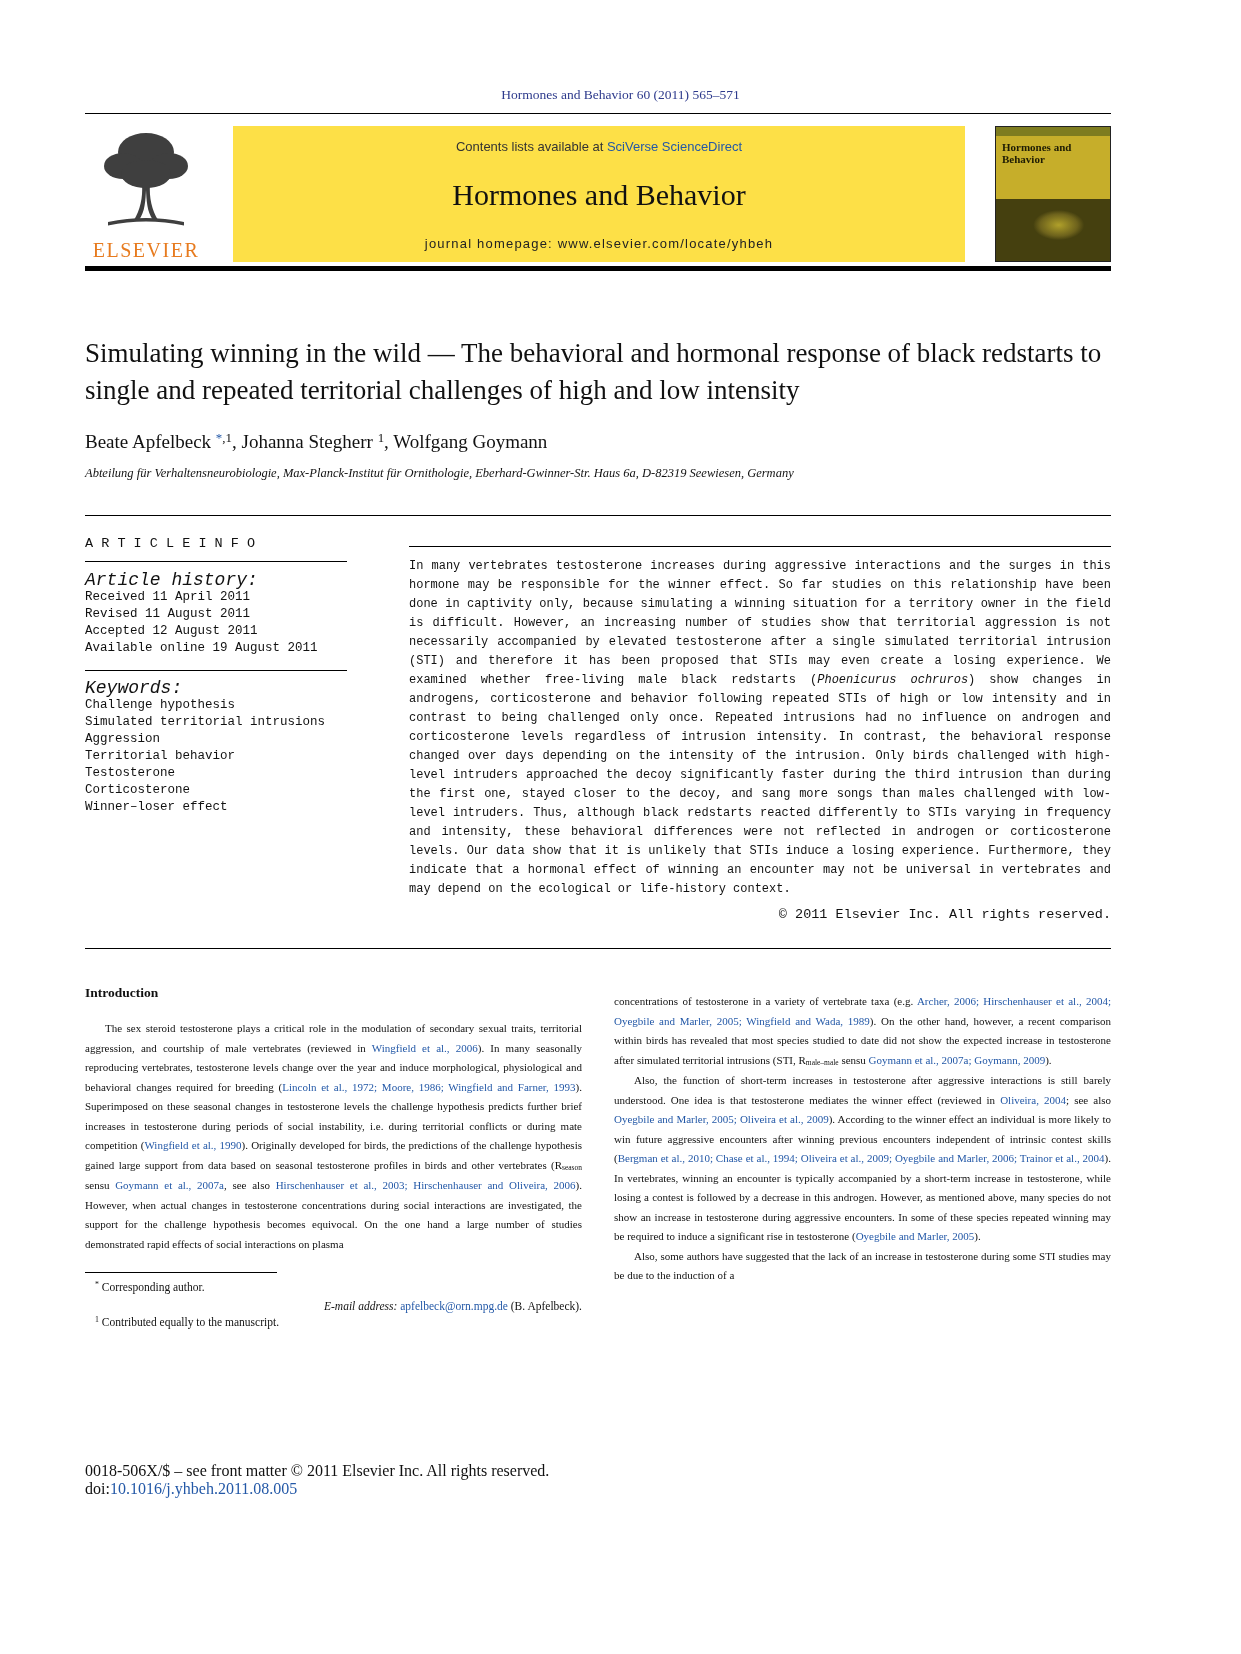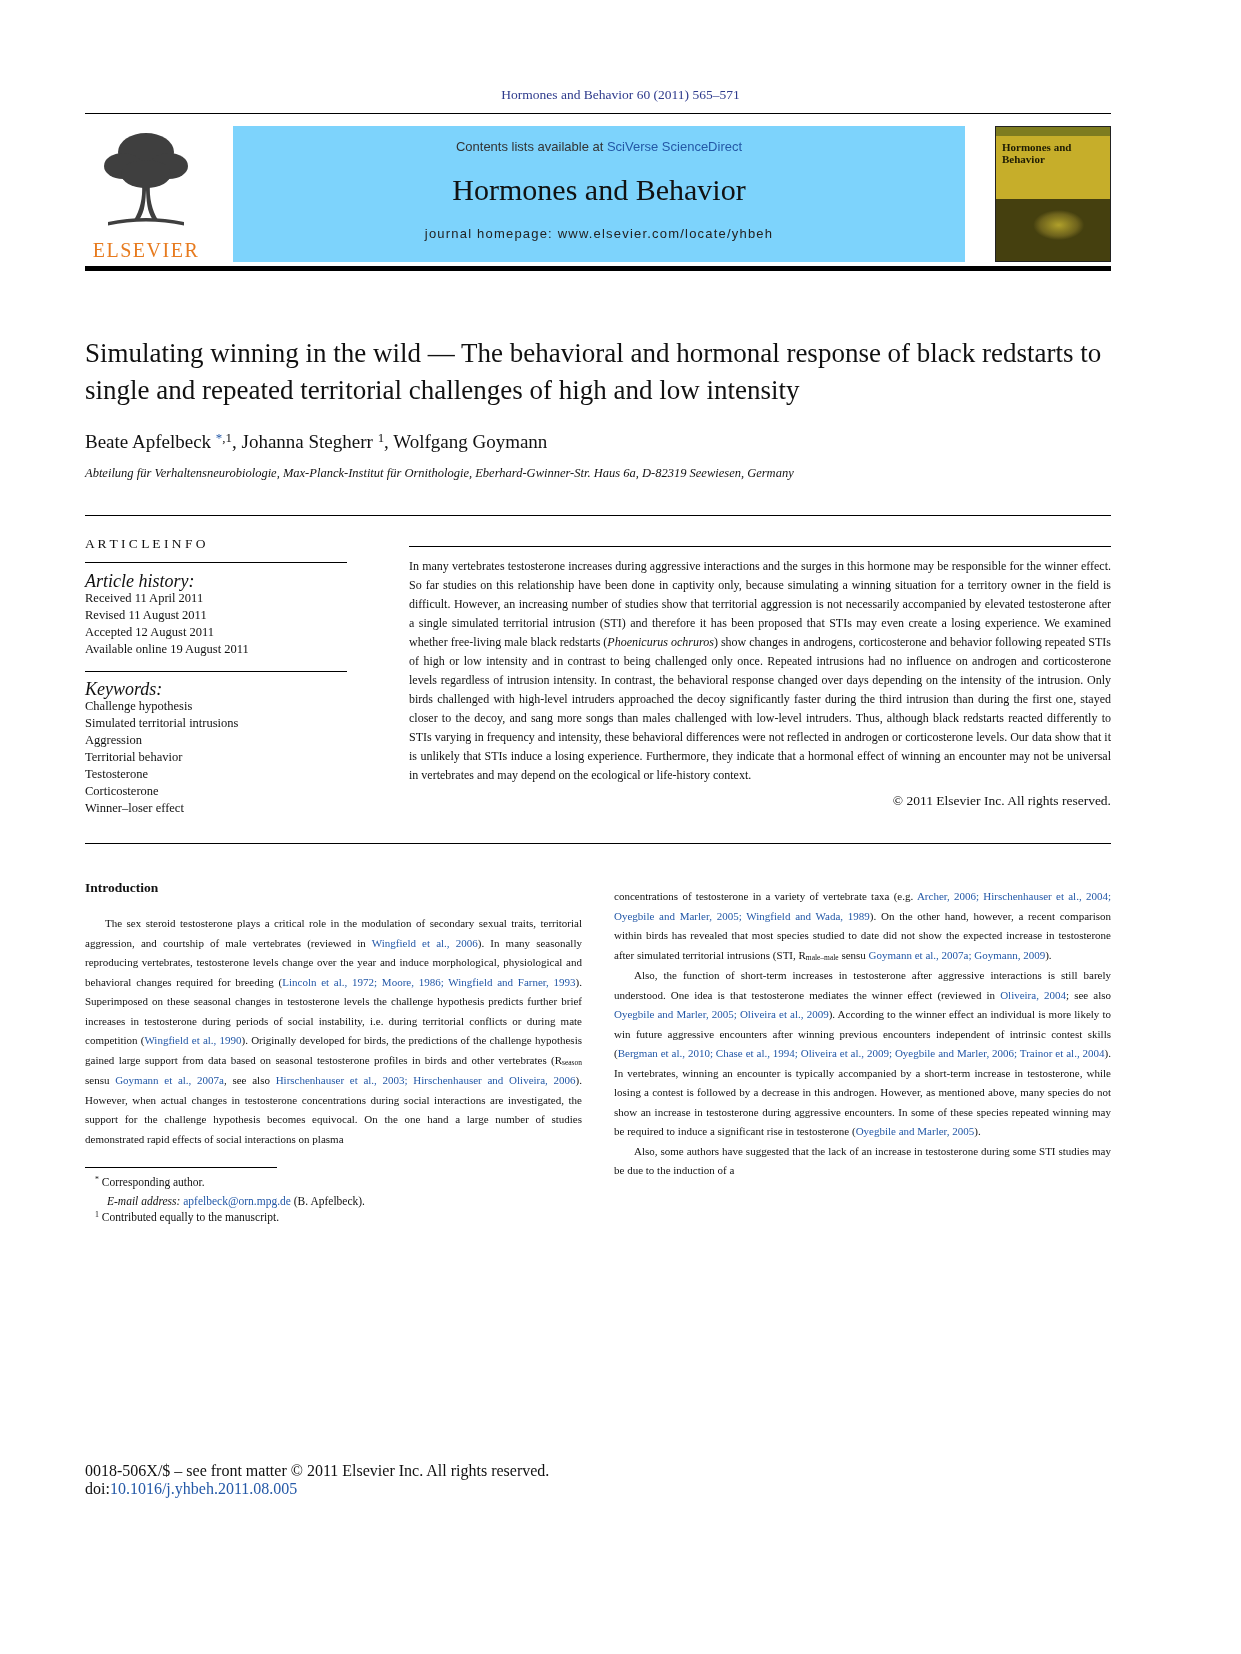--- a/index.html
+++ b/index.html
@@ -13,41 +13,41 @@
   }
   .content { position:relative; width:1026px; margin-left:85px; }
   .rule-thin { border-top:1px solid #000; }
   .rule-top { margin-top:10px; }
 
   
   .header-row { display:flex; margin-top:12px; height:136px; }
   .logo-block { width:122px; flex-shrink:0; display:flex; flex-direction:column; align-items:center; justify-content:space-between; padding:2px 0 0; }
   .elsevier-text { font-size:20px; color:#e77b1f; letter-spacing:1.5px; }
   .banner {
-    margin-left:26px; width:732px; background:#7dd3fc; text-align:center;
-    display:flex; flex-direction:column; justify-content:space-between; padding:13px 0 21px;
+    margin-left:26px; width:732px; background:#fde047; text-align:center;
+    display:flex; flex-direction:column; justify-content:space-between; padding:13px 0 11px;
   }
   .contents-line { font-family:"Liberation Sans", sans-serif; font-size:13px; color:#333; }
   .journal-title { font-size:30px; color:#111; }
   .homepage-line { font-family:"Liberation Sans", sans-serif; font-size:13px; letter-spacing:1.2px; color:#222; }
   .cover { margin-left:30px; width:116px; height:136px; border:1px solid #222; background:#c6ae2a; position:relative; overflow:hidden; flex-shrink:0; }
   .cover-band { height:9px; background:#7e7c1f; }
   .cover-title { font-size:11px; font-weight:bold; color:#1e1c04; padding:5px 6px 0; line-height:12px; }
   .cover-photo { position:absolute; bottom:0; left:0; right:0; height:62px;
     background:radial-gradient(ellipse 34px 20px at 55% 42%, #b0a02a 0%, #6d621c 55%, #45400f 75%); }
   .bar-thick { height:5px; background:#000; margin-top:4px; }
 
   
   .title { margin-top:64px; font-size:27px; line-height:37px; font-weight:normal; color:#111; }
   .authors { margin-top:22px; font-size:19px; }
   .affiliation { margin-top:13px; font-size:12.5px; font-style:italic; }
   .rule-title { margin-top:34px; }
 
   
-  .info-section { display:flex; padding:20px 0 26px; border-bottom:1px solid #000; }
+  .info-section { display:flex; padding:20px 0 26px; border-bottom:1px solid #000;font-family:Liberation Mono, monospace; }
   .info-col { width:262px; flex-shrink:0; }
   .abstract-col { margin-left:62px; flex:1; }
   .col-heading { font-size:13.5px; color:#111; }
   .col-rule { border-top:1px solid #000; margin:10px 0 10px; }
   .info-label { font-style:italic; font-size:18px; line-height:17px; }
   .info-line { font-size:12.5px; line-height:17px; }
   .info-divider { border-top:1px solid #000; margin:13px 0 9px; }
   .abstract-text { font-size:12px; line-height:19px; text-align:justify; }
   .copyright { text-align:right; font-size:13.5px; margin-top:8px; }
 
@@ -57,21 +57,21 @@
   .col-right { width:497px; margin-left:32px; padding-top:7px; }
   .intro-heading { font-size:13.5px; font-weight:bold; margin-bottom:18px; }
   .body-cols p { font-size:11px; line-height:19.5px; text-align:justify; }
   .body-cols p.indent { text-indent:20px; }
   .body-cols p + p { margin-top:0; }
 
   
   .footnotes { margin-top:18px; }
   .fn-rule { width:192px; border-top:1px solid #000; margin-bottom:6px; }
   .fn-line { font-size:11.5px; line-height:16.5px; padding-left:10px; text-align:left; }
-  .fn-line.email { padding-left:22px; }
+  .fn-line.email { padding-left:22px;text-align:right; }
 
   
   .footer { position:absolute; left:85px; top:1462px; font-size:16px; line-height:18px; }
 
   
   .seg-link { color:#2358a7; }
   .seg-i { font-style:italic; }
   .seg-sup { font-size:0.68em; position:relative; top:-0.5em; }
   .seg-sub { font-size:0.68em; position:relative; top:0.25em; }
 </style>

